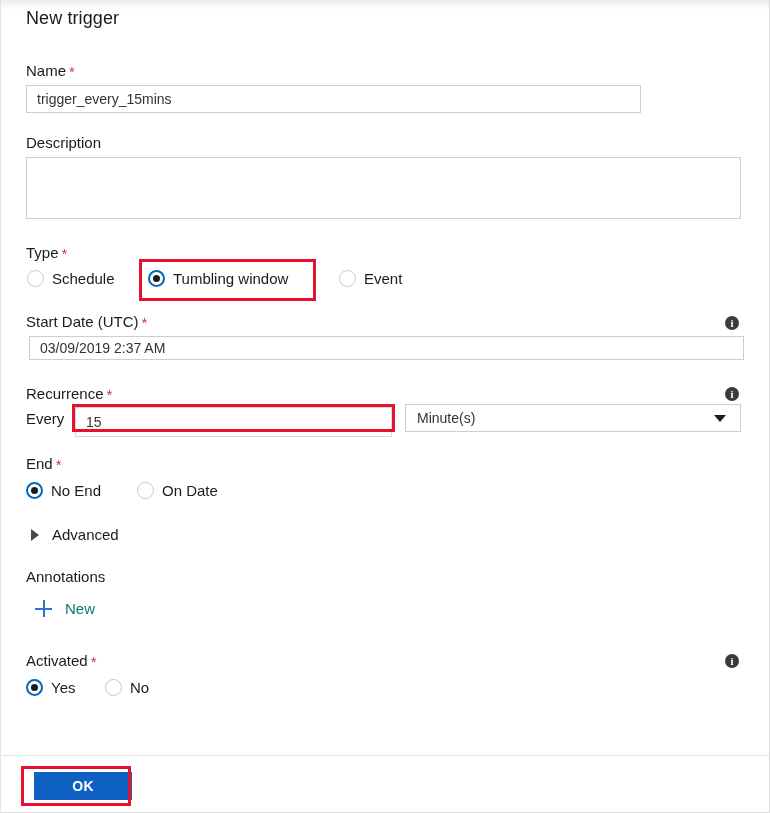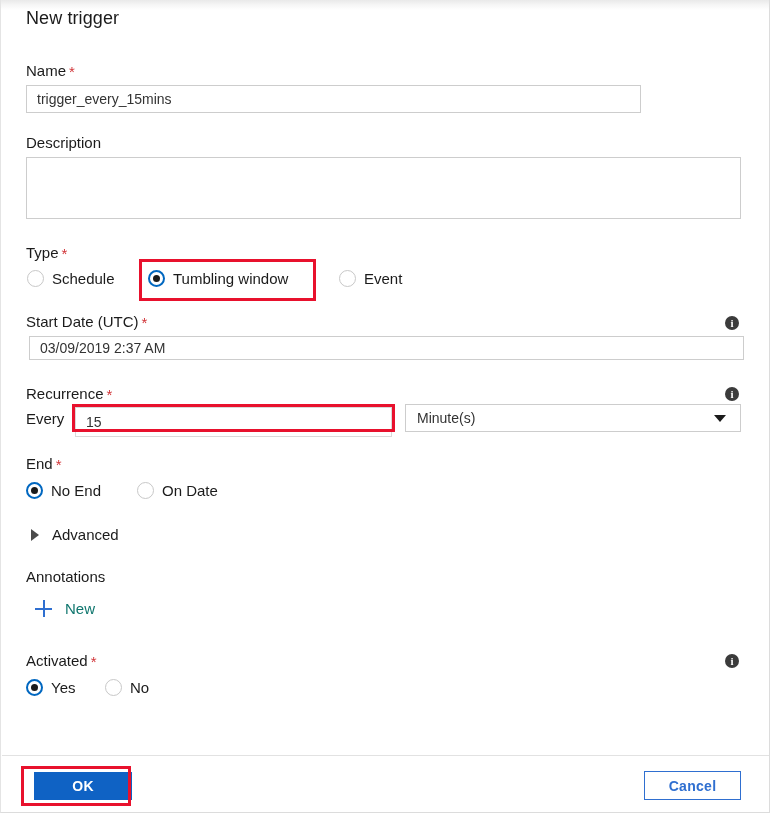--- a/index.html
+++ b/index.html
@@ -378,15 +378,14 @@
       <span class="rlabel">No</span>
     </div>
 
   </div>
 
   <div id="footer-rule"></div>
 
   <button class="btn-primary" style="left:24px; top:770px; width:102px; height:32px;margin-left:7px;">OK</button>
   <div class="redbox" style="left:20px; top:766px; width:110px; height:40px;"></div>
 
-  <button class="btn-secondary" style="left:643px; top:771px; width:97px; height:29px;">Cancel</button>
 
 </div>
 
 </body></html>

